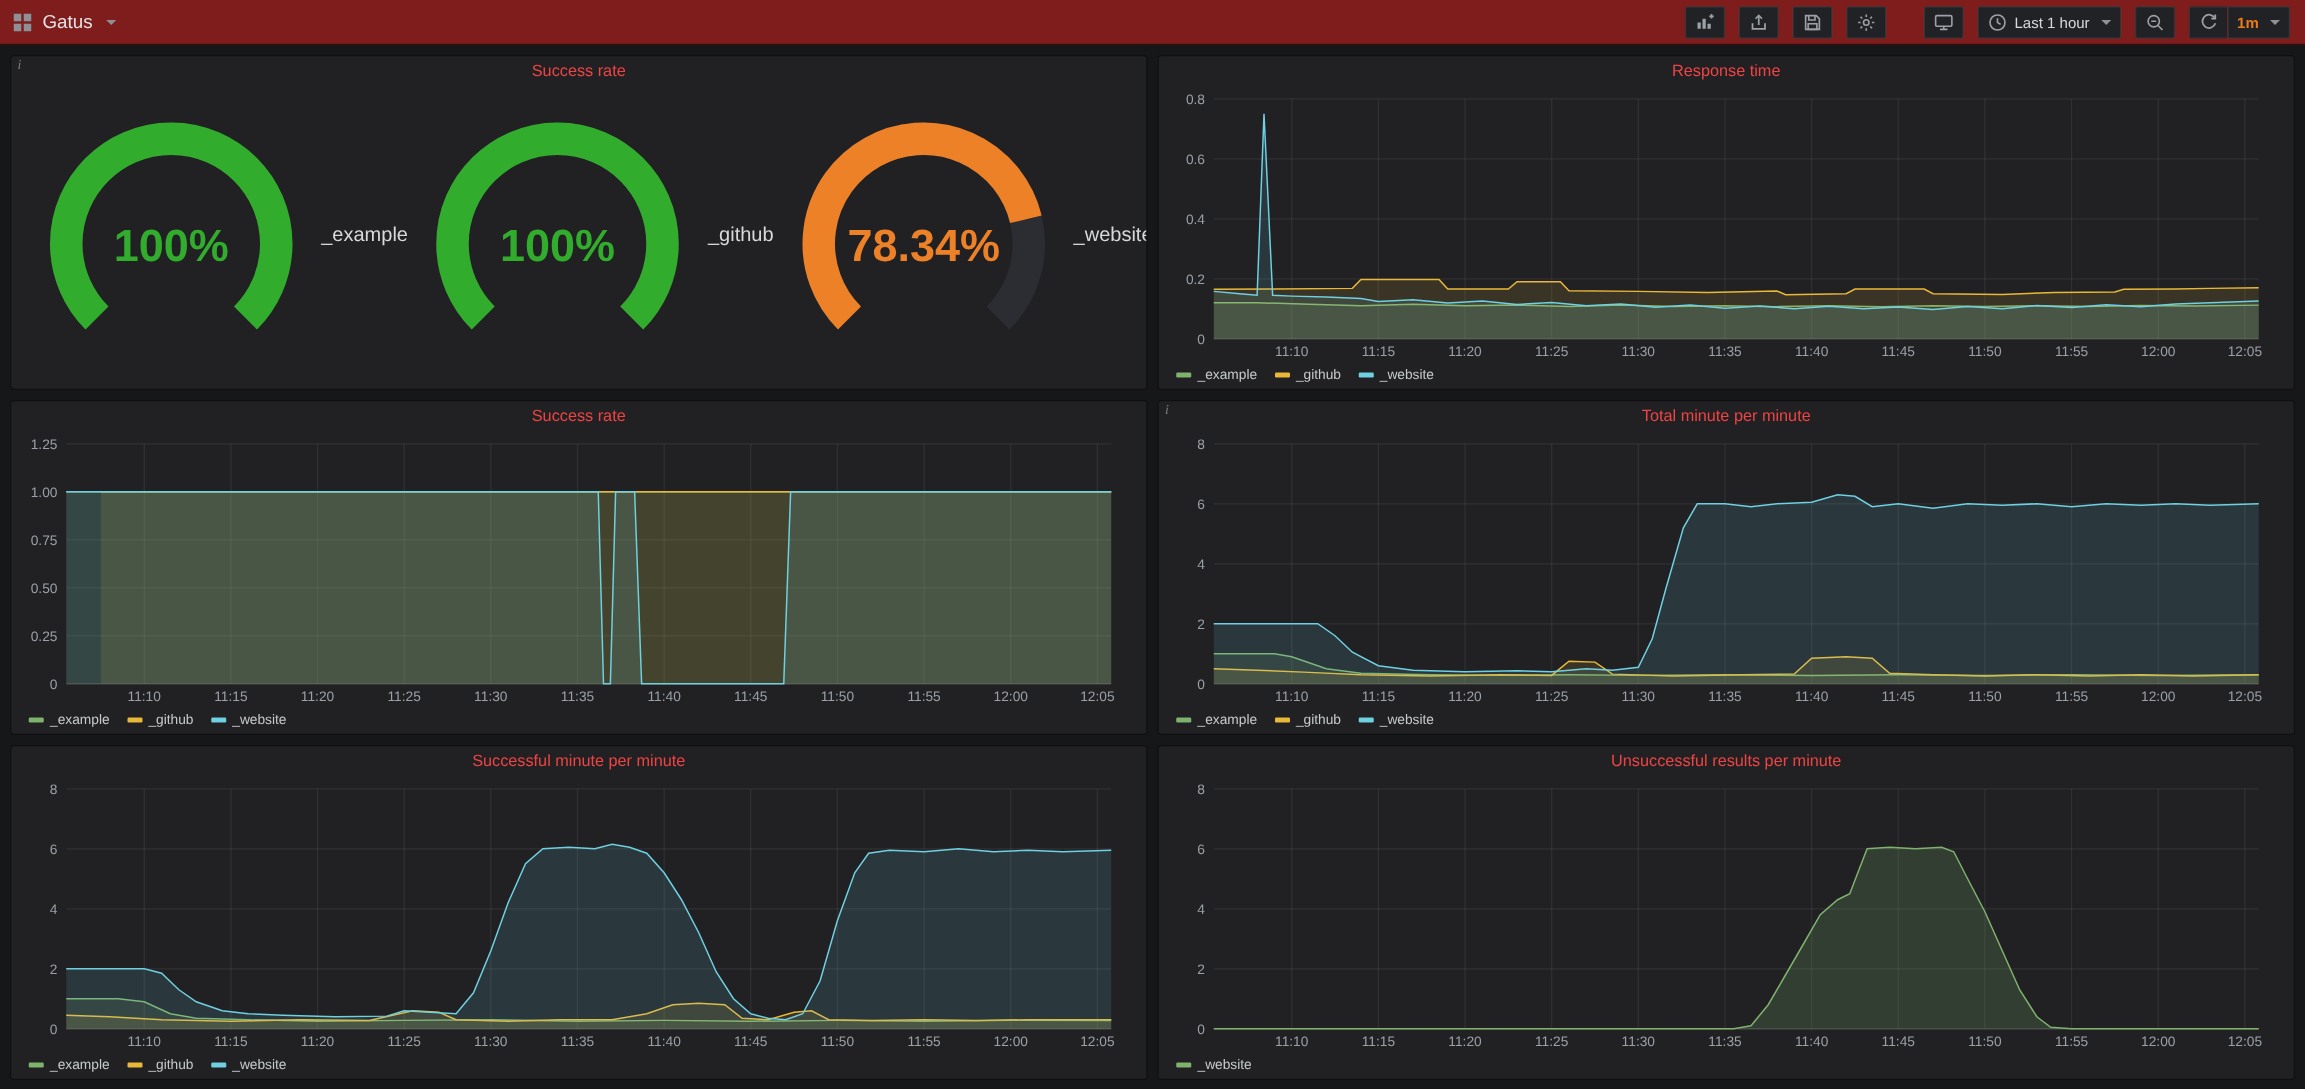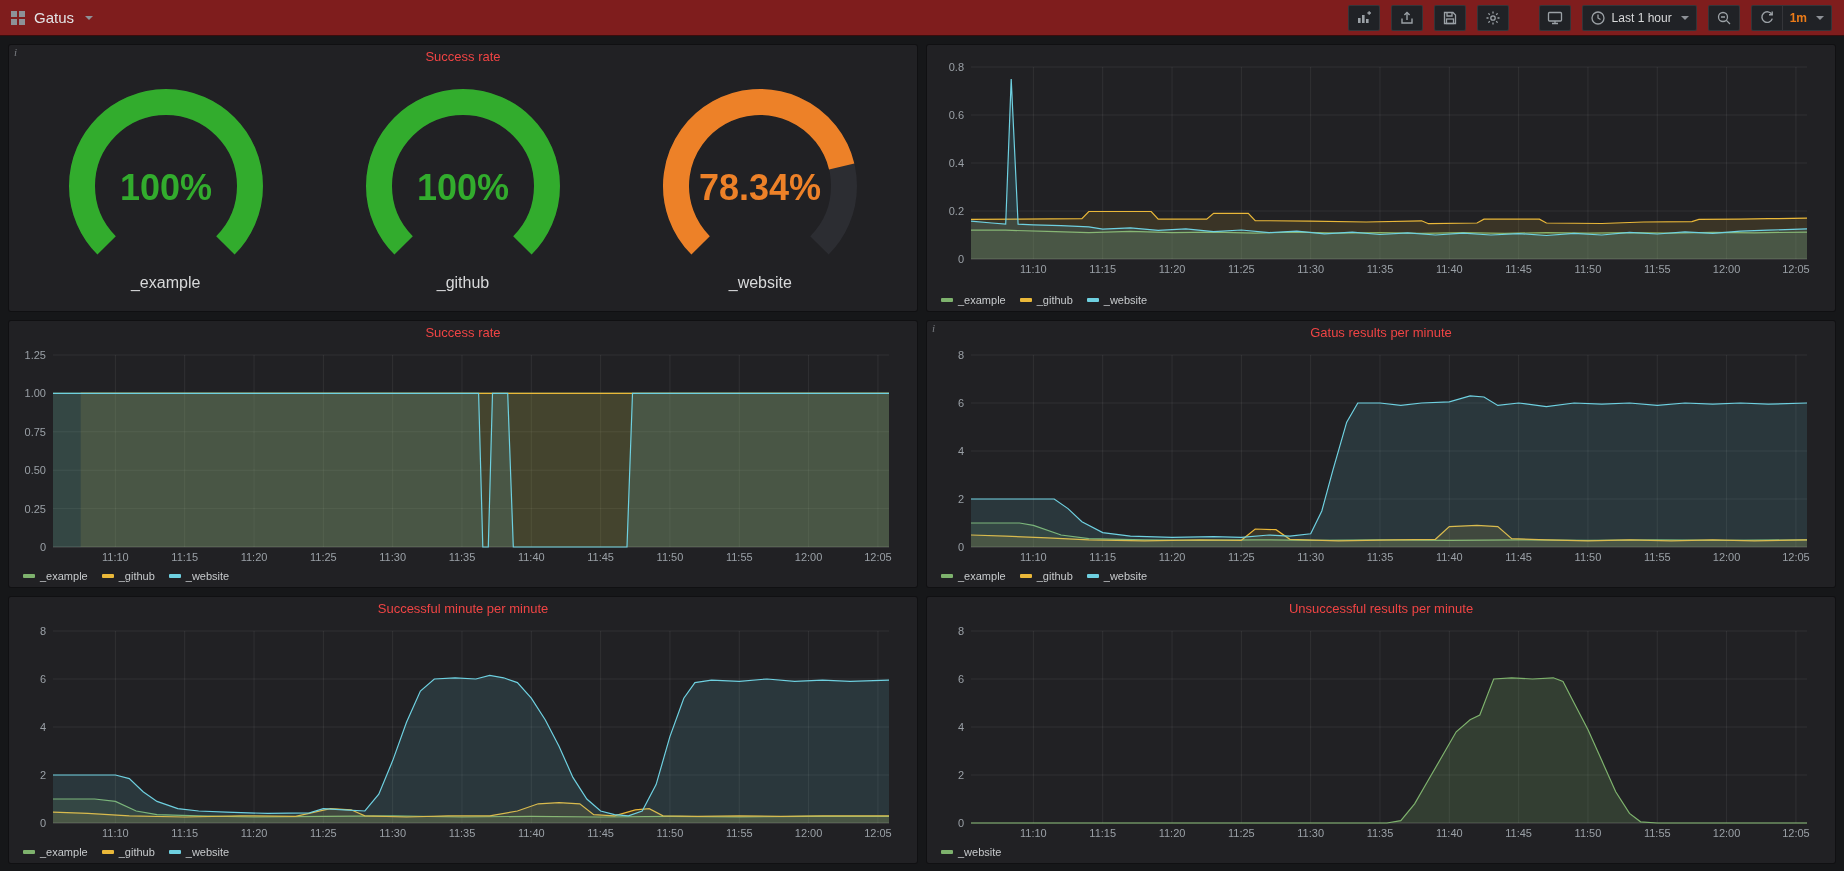--- a/index.html
+++ b/index.html
@@ -73,21 +73,21 @@
   .legend {
     height: 18px; flex: none;
     display: flex; align-items: center; gap: 14px;
     padding-left: 6px;
     font-size: 11px; color: #c7cacc;
   }
   .legend-item { display: inline-flex; align-items: center; gap: 5px; cursor: pointer; }
   .legend-swatch { width: 12px; height: 4px; border-radius: 1px; display: inline-block; }
 
   .gauges-row { flex: 1; display: flex; justify-content: space-around; align-items: center; }
-  .gauge { display: flex; flex-direction: column; align-items: center; }
+  .gauge { display: flex; flex-direction: row; align-items: center; }
   .gauge-label { font-size: 16px; color: #d8d9da; margin-top: 0px; }
 
   .info-corner {
     position: absolute; top: 1px; left: 5px;
     font-size: 11px; color: #7a7e83; font-style: italic;
     font-family: "Liberation Serif", serif;
     cursor: pointer; z-index: 2;
   }
 </style>
 </head>
@@ -198,20 +198,21 @@
               <path d="M 60.60 159.40 A 84 84 0 1 1 201.69 80.42" stroke="#ed8128" stroke-width="26" fill="none"></path>
               <text x="120" y="114" text-anchor="middle" font-size="36" font-weight="bold" fill="#ed8128">78.34%</text>
             </svg>
             <div class="gauge-label">_website</div>
           </div>
         </div>
     </div>
   </section>
 
   <section class="panel">
+    <h2 class="panel-title">Response time</h2>
     <div class="panel-body">
       <div class="chart">
           <svg viewBox="0 0 892 222" width="100%" height="100%">
             <line x1="98.38805970149258" y1="10" x2="98.38805970149258" y2="202" stroke="rgba(255,255,255,0.07)"></line>
             <text x="98.38805970149258" y="216" fill="#9aa0a6" font-size="11" text-anchor="middle">11:10</text>
             <line x1="167.70812603648434" y1="10" x2="167.70812603648434" y2="202" stroke="rgba(255,255,255,0.07)"></line>
             <text x="167.70812603648434" y="216" fill="#9aa0a6" font-size="11" text-anchor="middle">11:15</text>
             <line x1="237.0281923714761" y1="10" x2="237.0281923714761" y2="202" stroke="rgba(255,255,255,0.07)"></line>
             <text x="237.0281923714761" y="216" fill="#9aa0a6" font-size="11" text-anchor="middle">11:20</text>
             <line x1="306.34825870646785" y1="10" x2="306.34825870646785" y2="202" stroke="rgba(255,255,255,0.07)"></line>
@@ -330,21 +331,21 @@
           <span class="legend-item">
             <span class="legend-swatch" style="background: rgb(110, 208, 224);"></span>
             <span>_website</span>
           </span>
         </div>
     </div>
   </section>
 
   <section class="panel">
     <span class="info-corner">i</span>
-    <h2 class="panel-title">Gatus results per minute</h2>
+    <h2 class="panel-title">Total minute per minute</h2>
     <div class="panel-body">
       <div class="chart">
           <svg viewBox="0 0 892 222" width="100%" height="100%">
             <line x1="98.38805970149258" y1="10" x2="98.38805970149258" y2="202" stroke="rgba(255,255,255,0.07)"></line>
             <text x="98.38805970149258" y="216" fill="#9aa0a6" font-size="11" text-anchor="middle">11:10</text>
             <line x1="167.70812603648434" y1="10" x2="167.70812603648434" y2="202" stroke="rgba(255,255,255,0.07)"></line>
             <text x="167.70812603648434" y="216" fill="#9aa0a6" font-size="11" text-anchor="middle">11:15</text>
             <line x1="237.0281923714761" y1="10" x2="237.0281923714761" y2="202" stroke="rgba(255,255,255,0.07)"></line>
             <text x="237.0281923714761" y="216" fill="#9aa0a6" font-size="11" text-anchor="middle">11:20</text>
             <line x1="306.34825870646785" y1="10" x2="306.34825870646785" y2="202" stroke="rgba(255,255,255,0.07)"></line>

